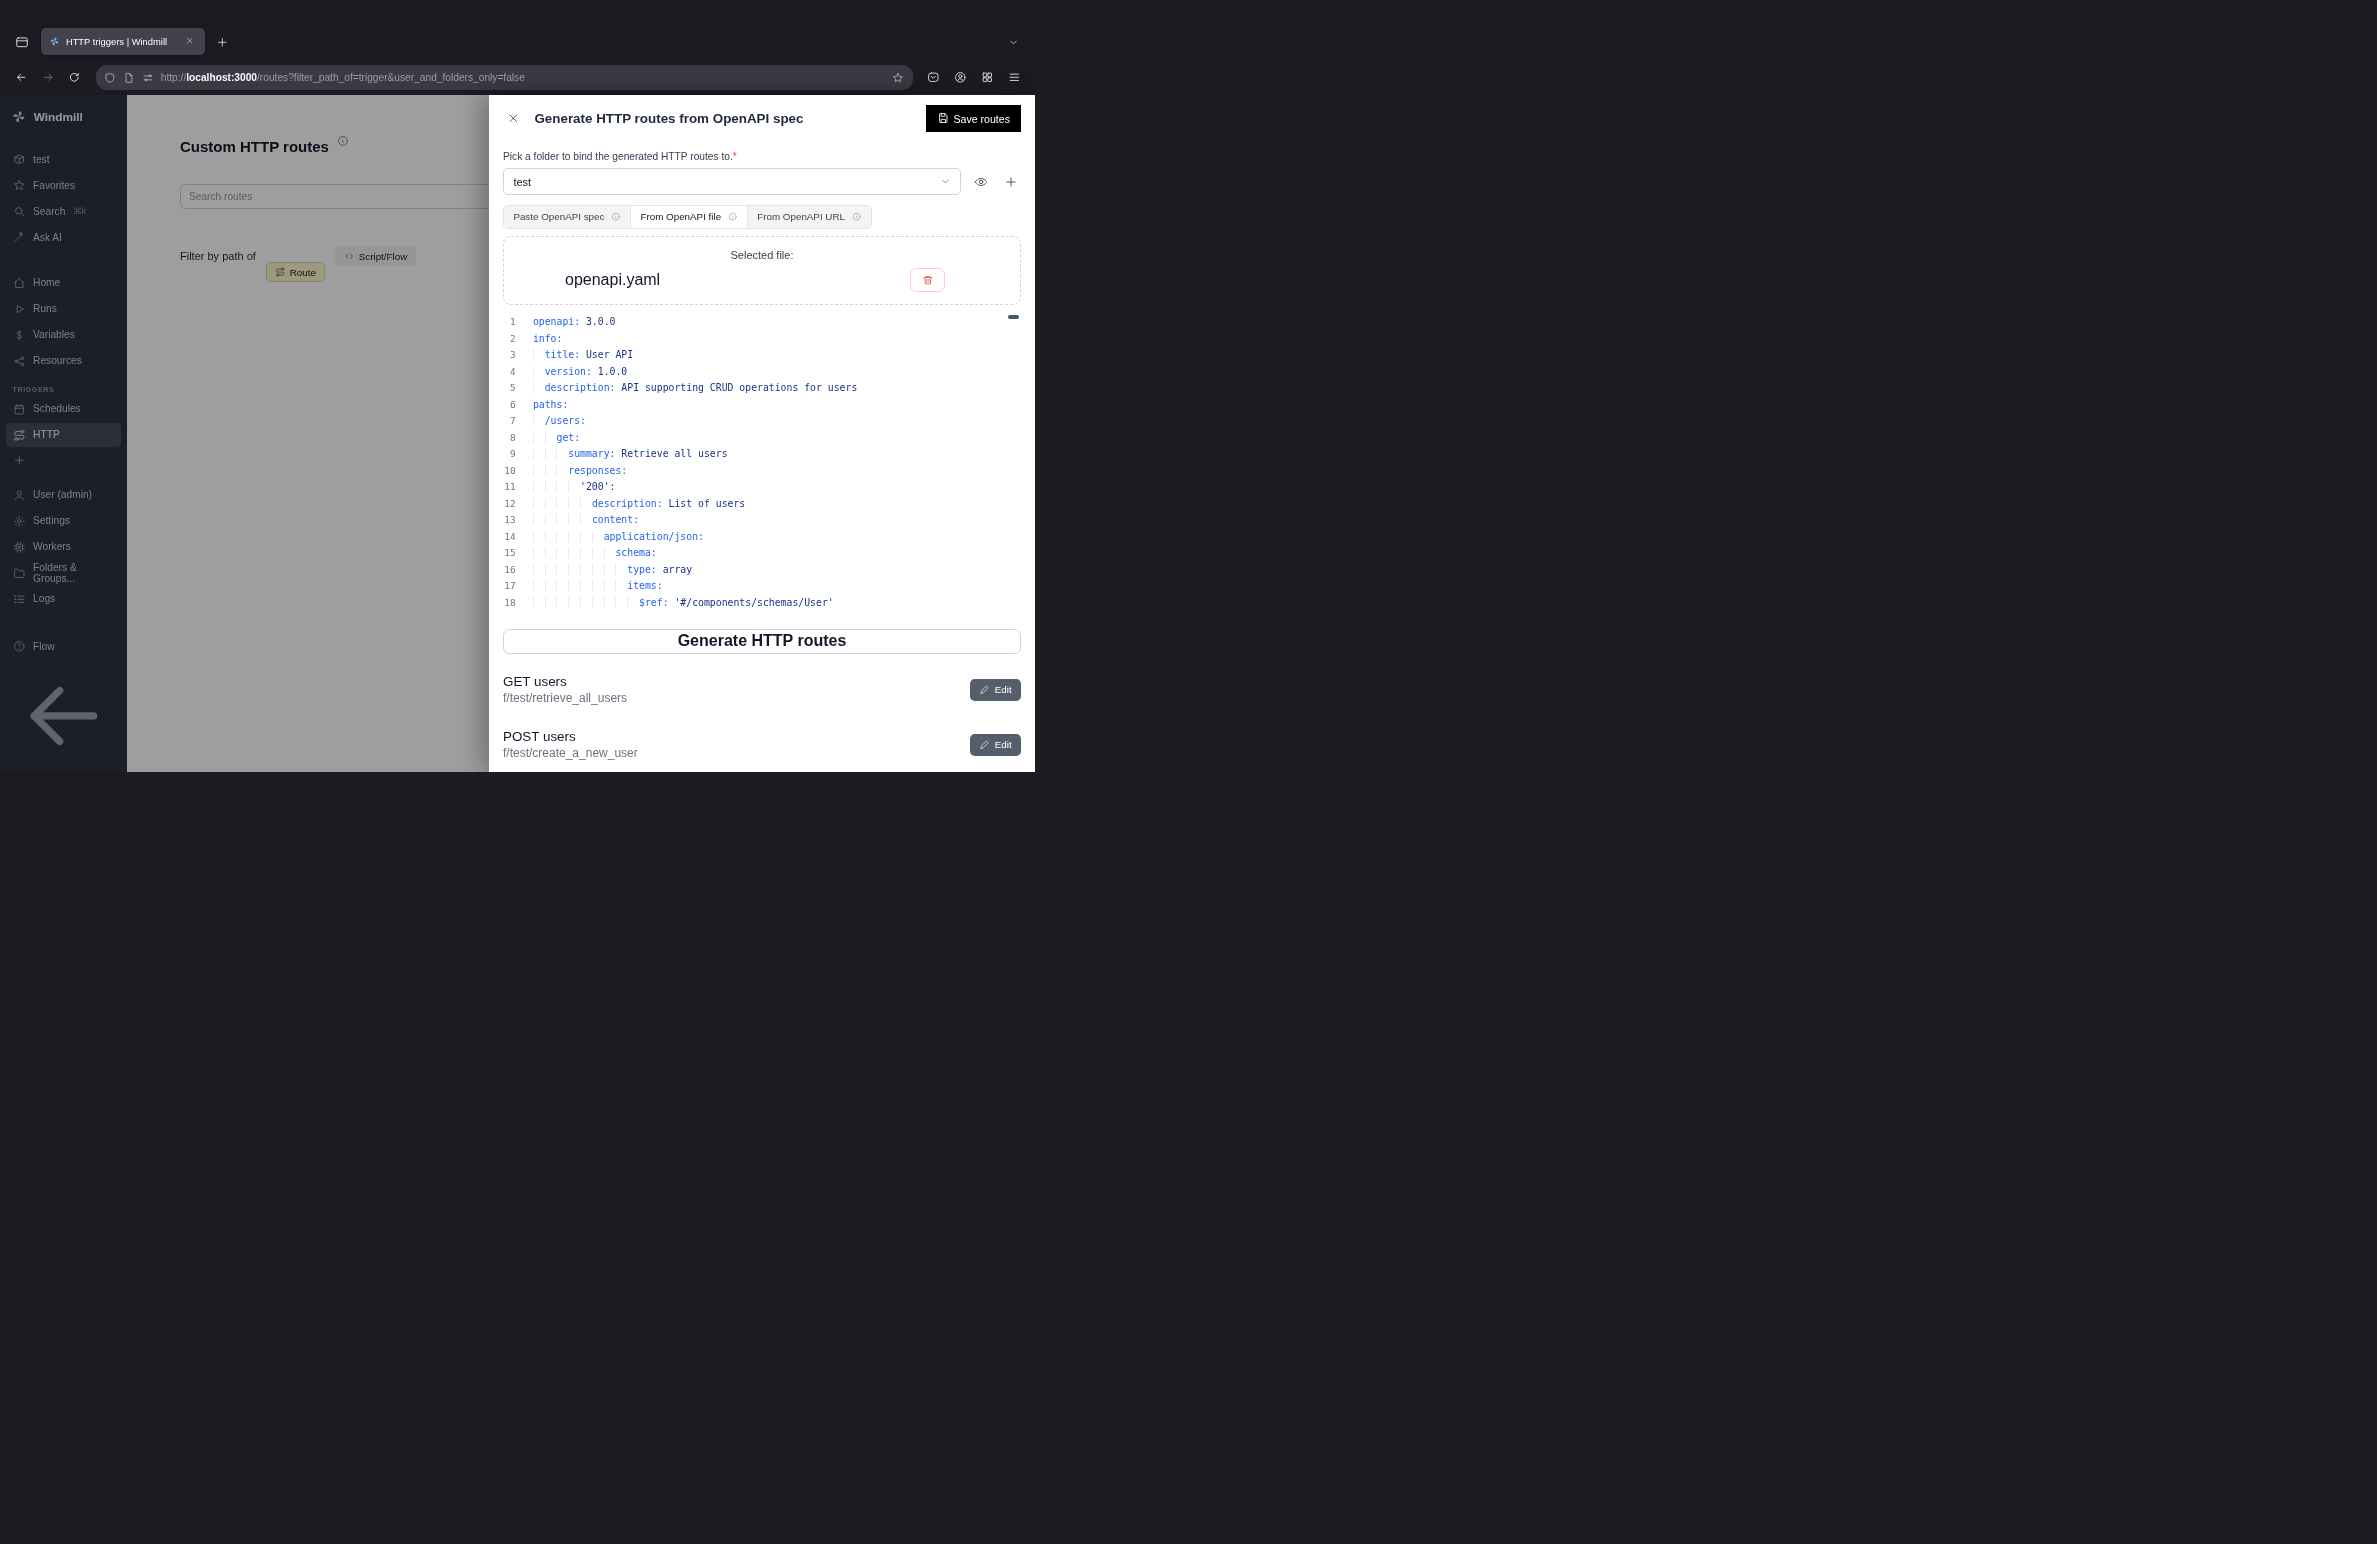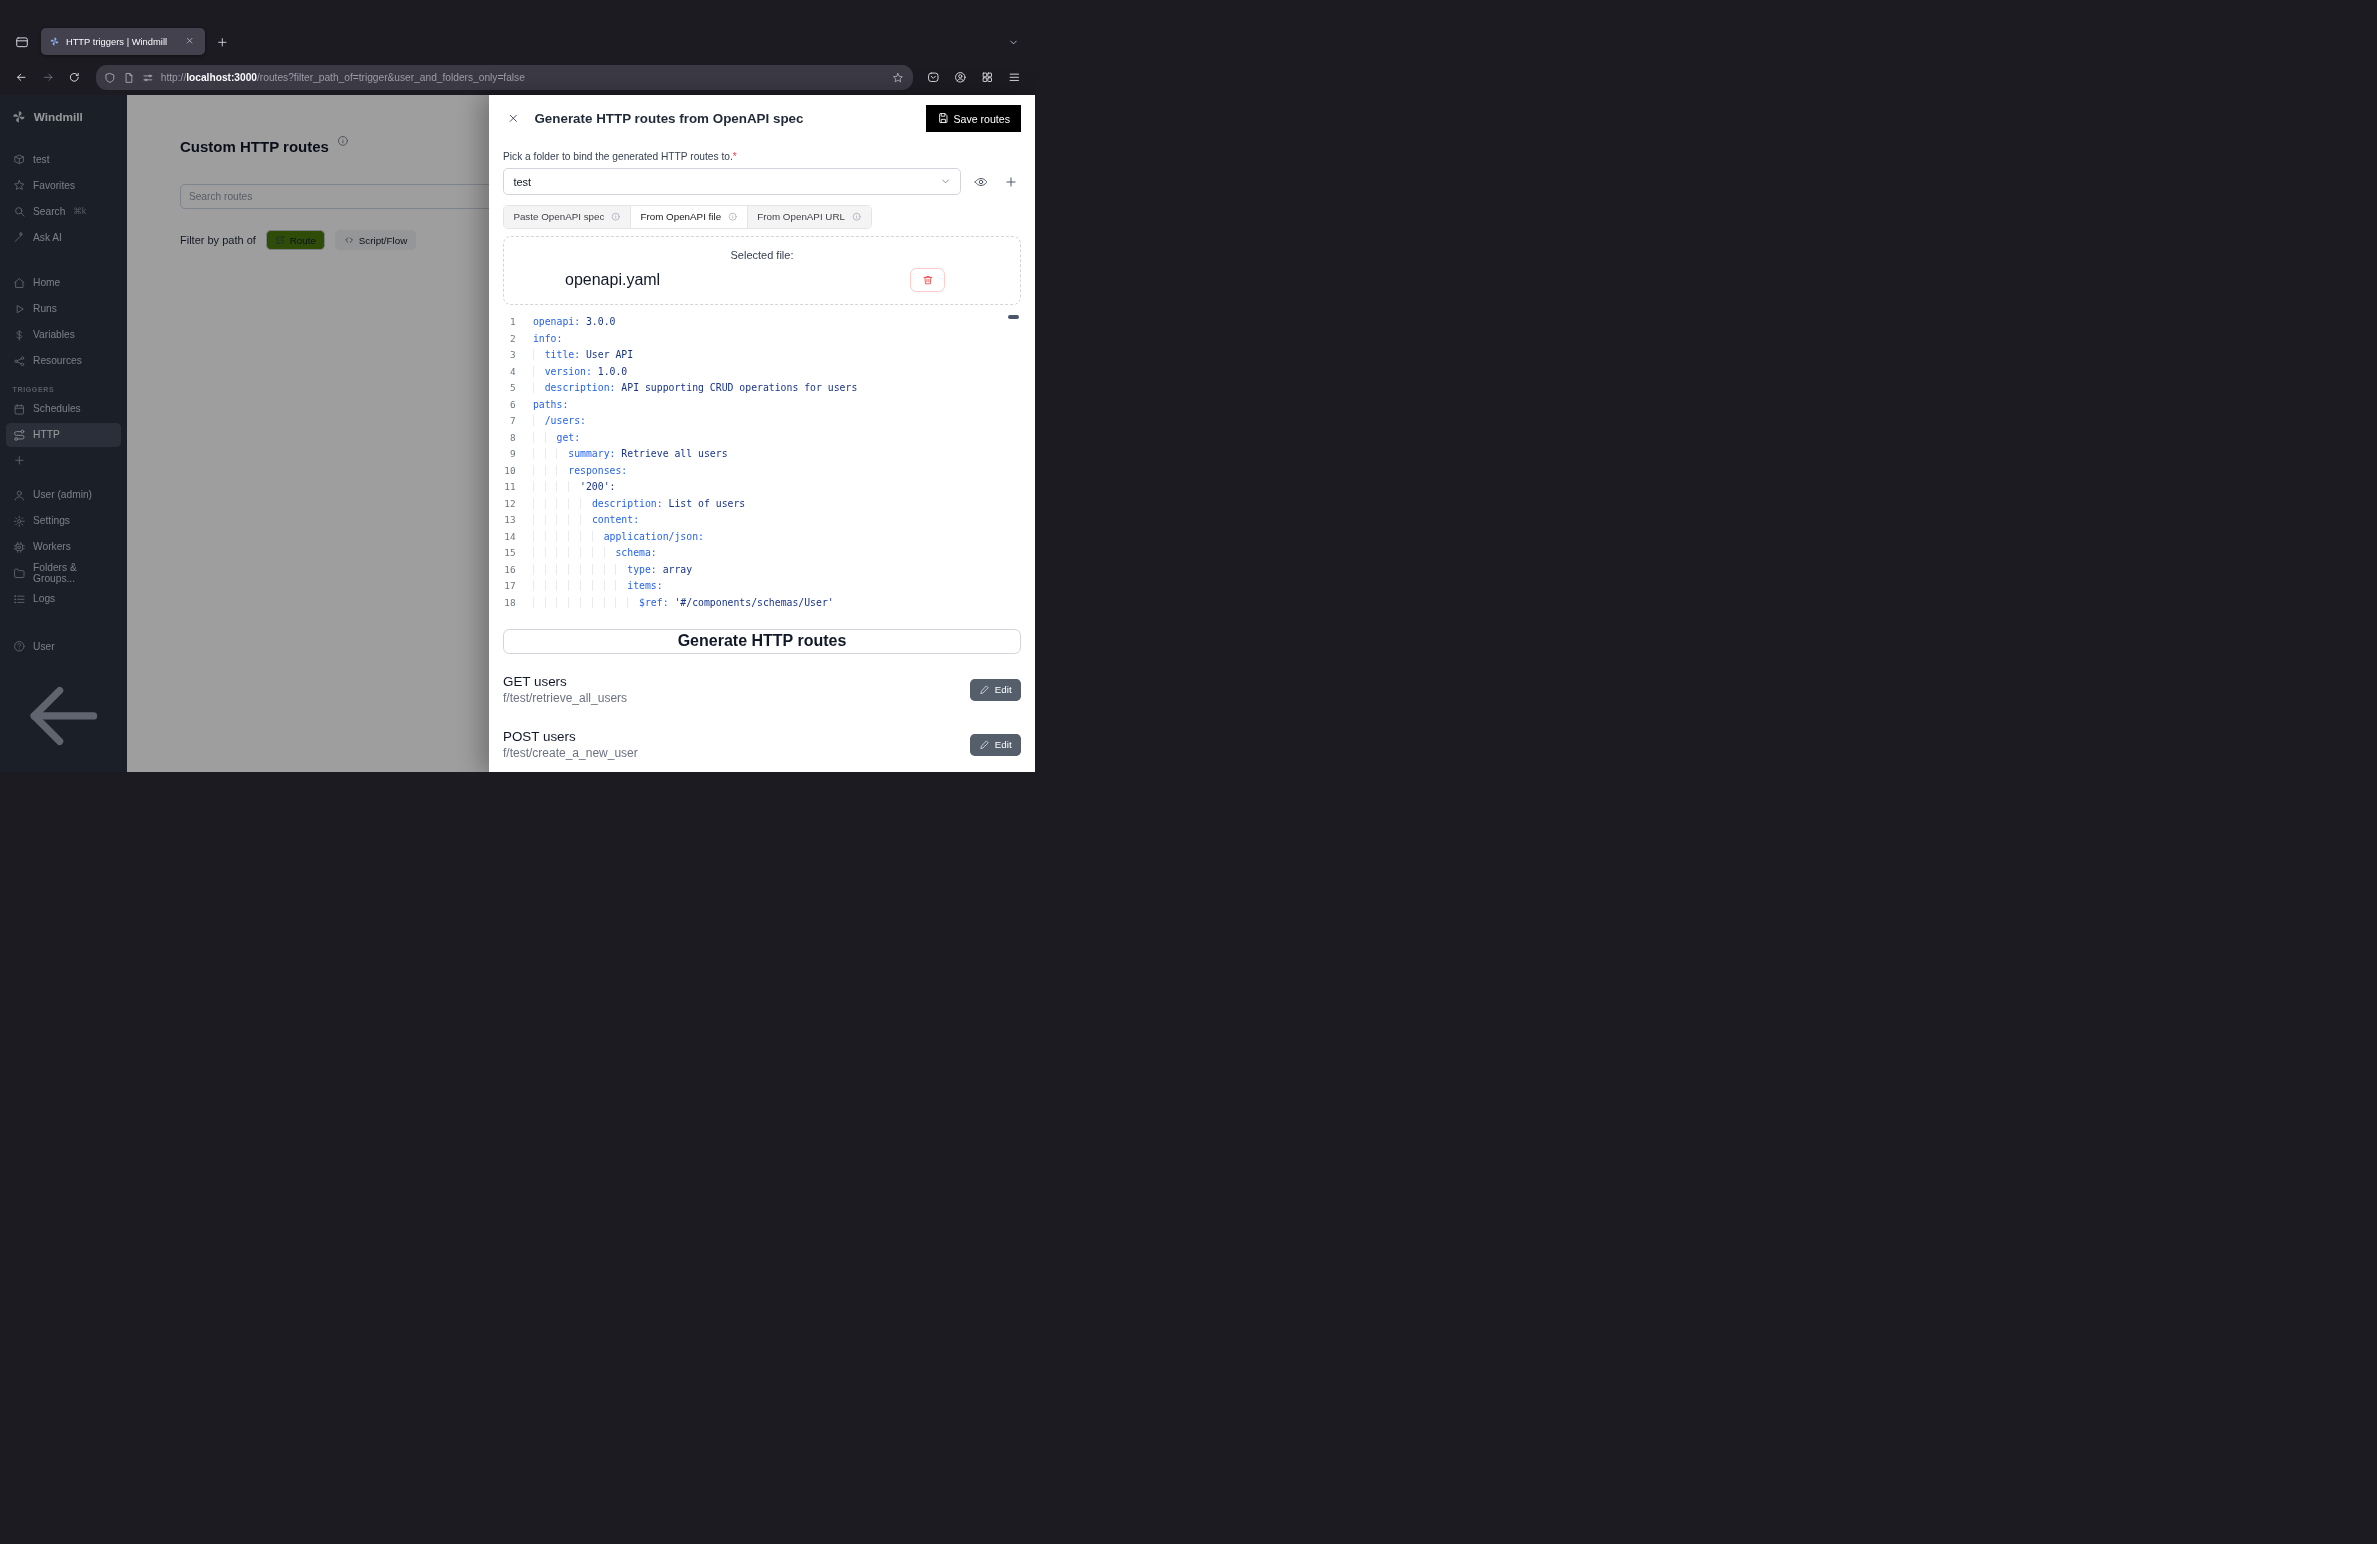--- a/index.html
+++ b/index.html
@@ -49,21 +49,21 @@
 
   .main { flex:1; position:relative; background:#fff; padding:31px 0 0 53px; }
   .page-title-row { display:flex; align-items:center; gap:7.9px; }
   .page-title { font-size:15px; font-weight:700; color:#111827;margin-top:12px; }
   .inf { width:11.8px; height:11.8px; color:#6b7280; }
   .search-input { margin-top:29px; display:block; width:456px; height:25px; border:0.8px solid #cbd5e1; border-radius:4.7px; padding:0 7.9px; font-size:10.2px; color:#111827; background:#fff; outline:none; }
   .search-input::placeholder { color:#8f96a3; }
   .filter-row { margin-top:21px; display:flex; align-items:center; gap:10.2px; font-size:11px; color:#1f2937; }
   .chip { display:inline-flex; align-items:center; gap:4.7px; height:20.4px; padding:0 7.9px; border-radius:4.7px; font-size:9.8px; color:#111827; }
   .chip .icn { width:10.2px; height:10.2px; color:#374151; }
-  .chip.route { background:#4d7c0f; border:0.8px solid #c6cbd4; }
+  .chip.route { background:#fef9c3; border:0.8px solid #c6cbd4;margin-top:32px; }
   .chip.script { background:#f1f2f4; border:0.8px solid transparent; }
   .clipped-frag { position:absolute; left:509px; top:206px; font-size:11px; color:#111827; }
 
   .overlay { position:absolute; inset:0; background:rgba(0,0,0,.38); z-index:40; }
 
   
   .drawer { position:absolute; top:0; right:0; width:546px; height:678px; background:#fff; z-index:50; box-shadow:-7.9px 0 22px rgba(0,0,0,.28); padding:0 14px; overflow:hidden; display:flex; flex-direction:column; }
   .drawer-header { display:flex; align-items:center; gap:11px; padding:10.2px 0 4.7px; }
   .close-btn { width:20.4px; height:20.4px; display:grid; place-items:center; color:#374151; background:none; border:none; }
   .drawer-title { flex:1; font-size:13.4px; font-weight:600; color:#1f2937; }
@@ -402,21 +402,21 @@
           <span>Logs</span>
         </div>
         <div class="sb-item help-gap">
           <span class="icn">
               <svg viewBox="0 0 24 24" fill="none" stroke="currentColor" stroke-width="1.7" stroke-linecap="round" stroke-linejoin="round">
                 <circle cx="12" cy="12" r="9"></circle>
                 <path d="M9.5 9a2.5 2.5 0 1 1 3.9 2.1c-.9.6-1.4 1.1-1.4 2"></path>
                 <path d="M12 17h.01"></path>
               </svg>
             </span>
-          <span>User</span>
+          <span>Flow</span>
         </div>
         <div class="collapse-row">
           <span class="icn16"><svg viewBox="0 0 24 24" fill="none" stroke="currentColor" stroke-width="1.7" stroke-linecap="round" stroke-linejoin="round">
                 <path d="M19 12H5"></path>
                 <path d="M11 18l-6-6 6-6"></path>
               </svg></span>
         </div>
       </div>
     </aside>
 

